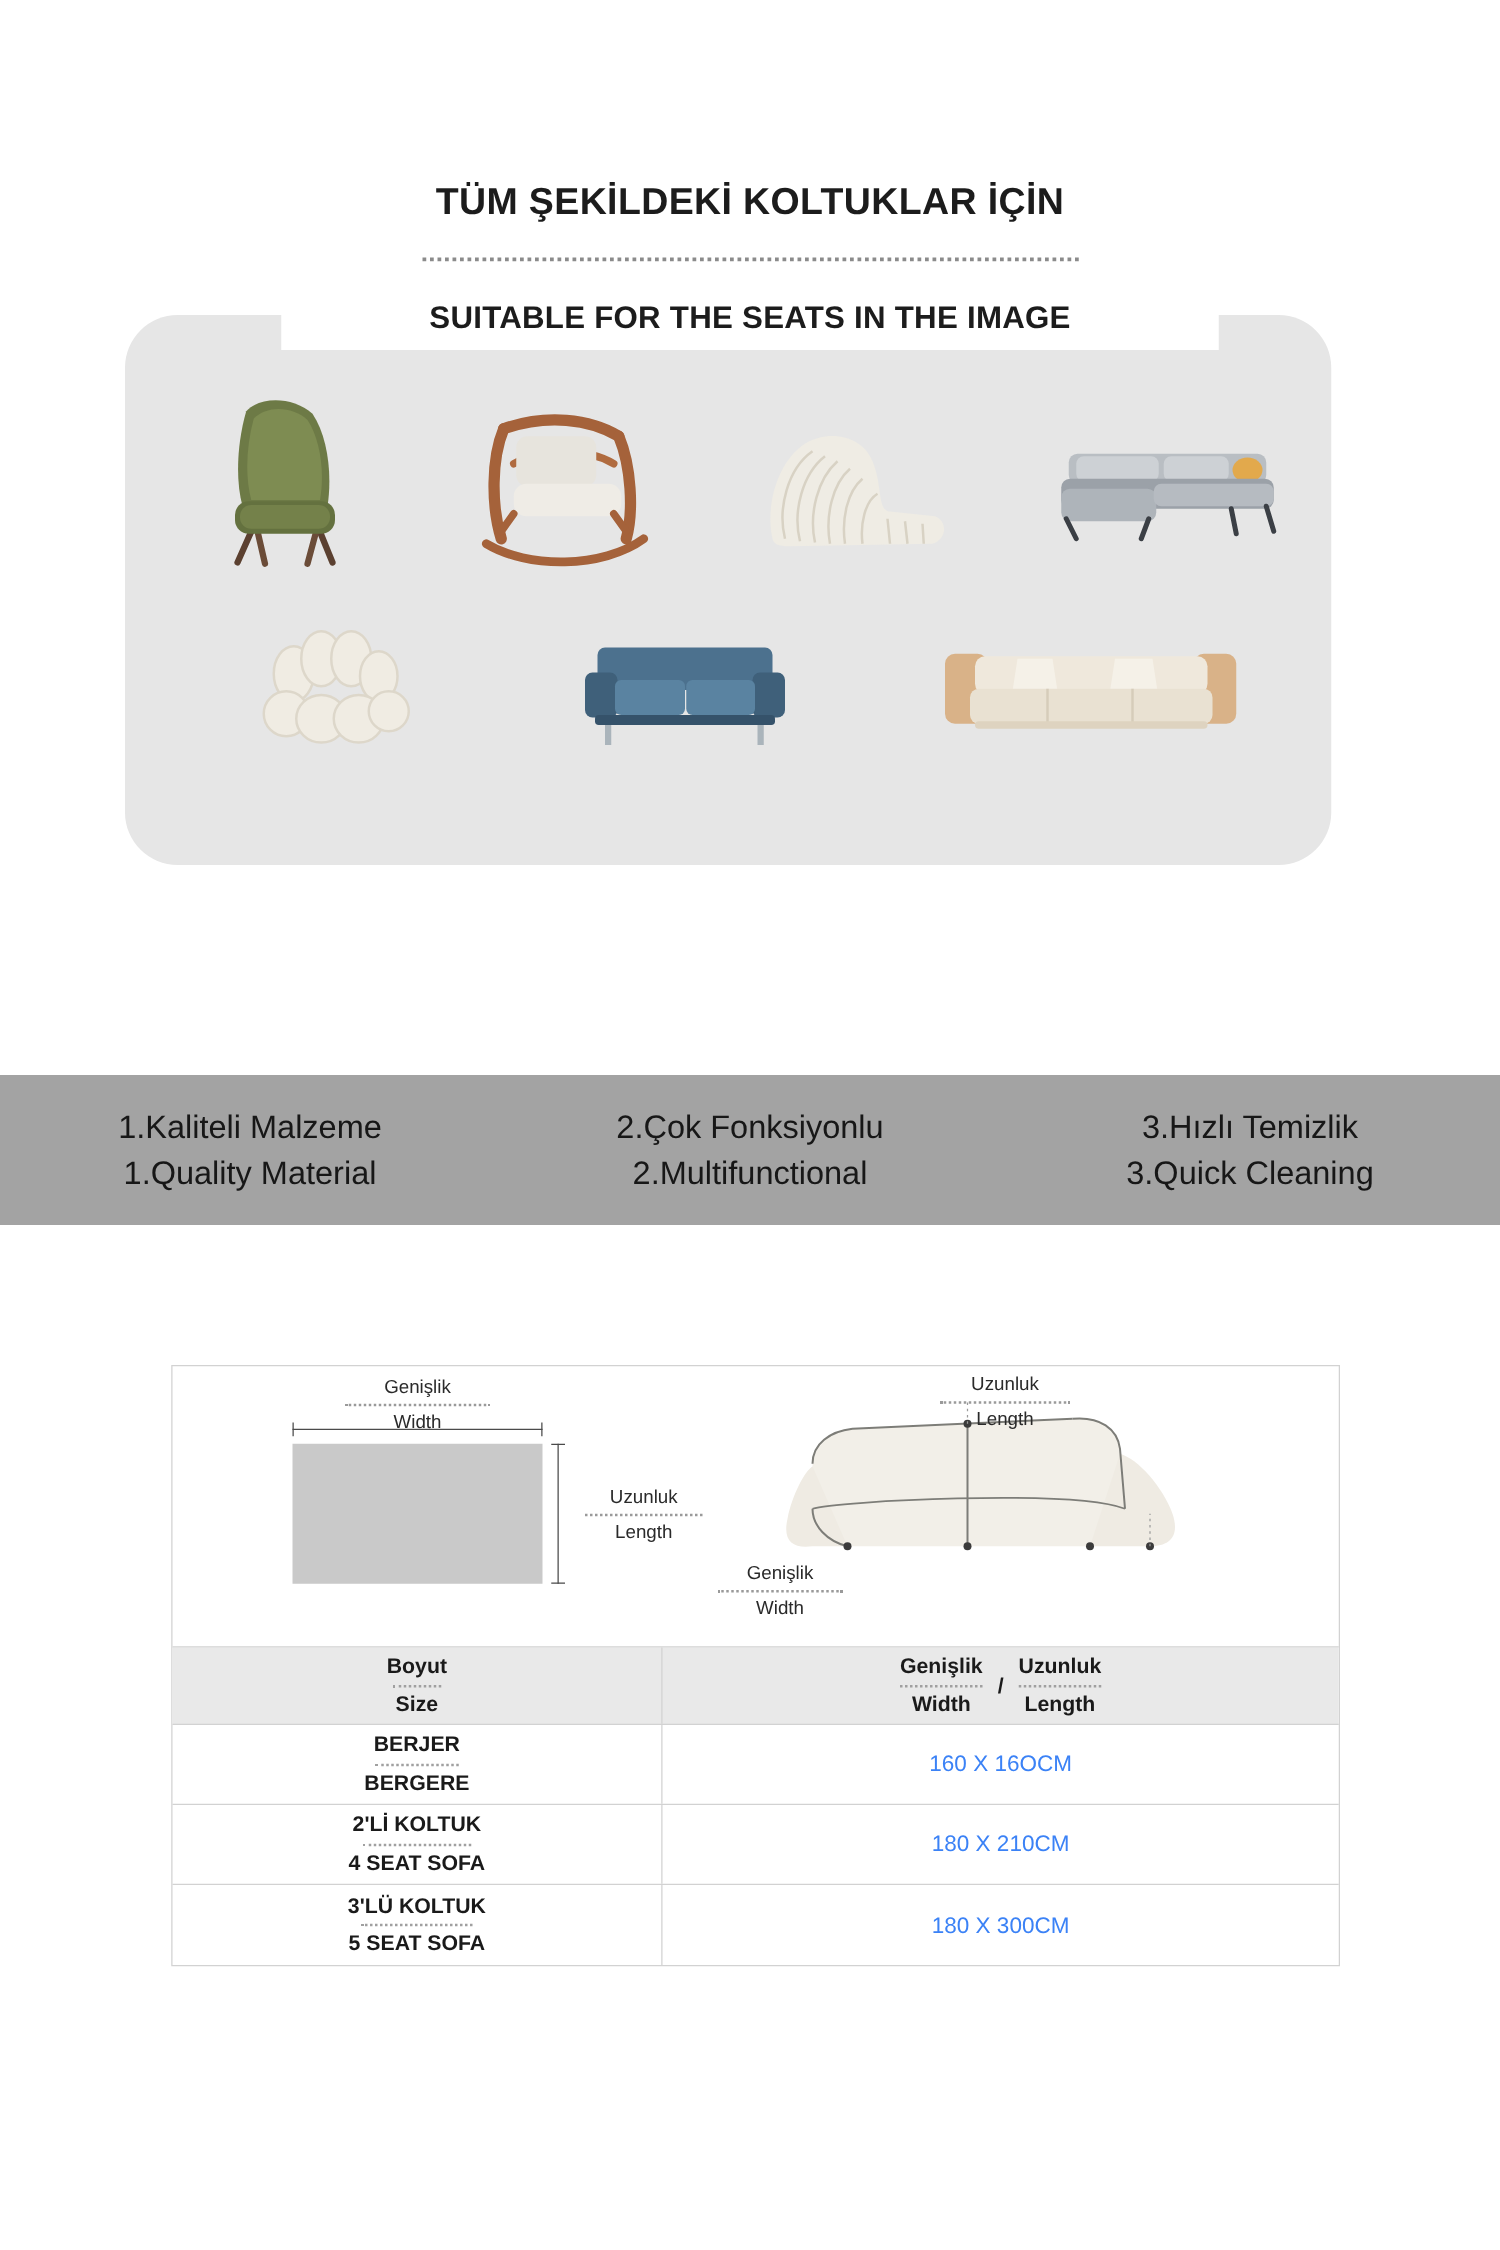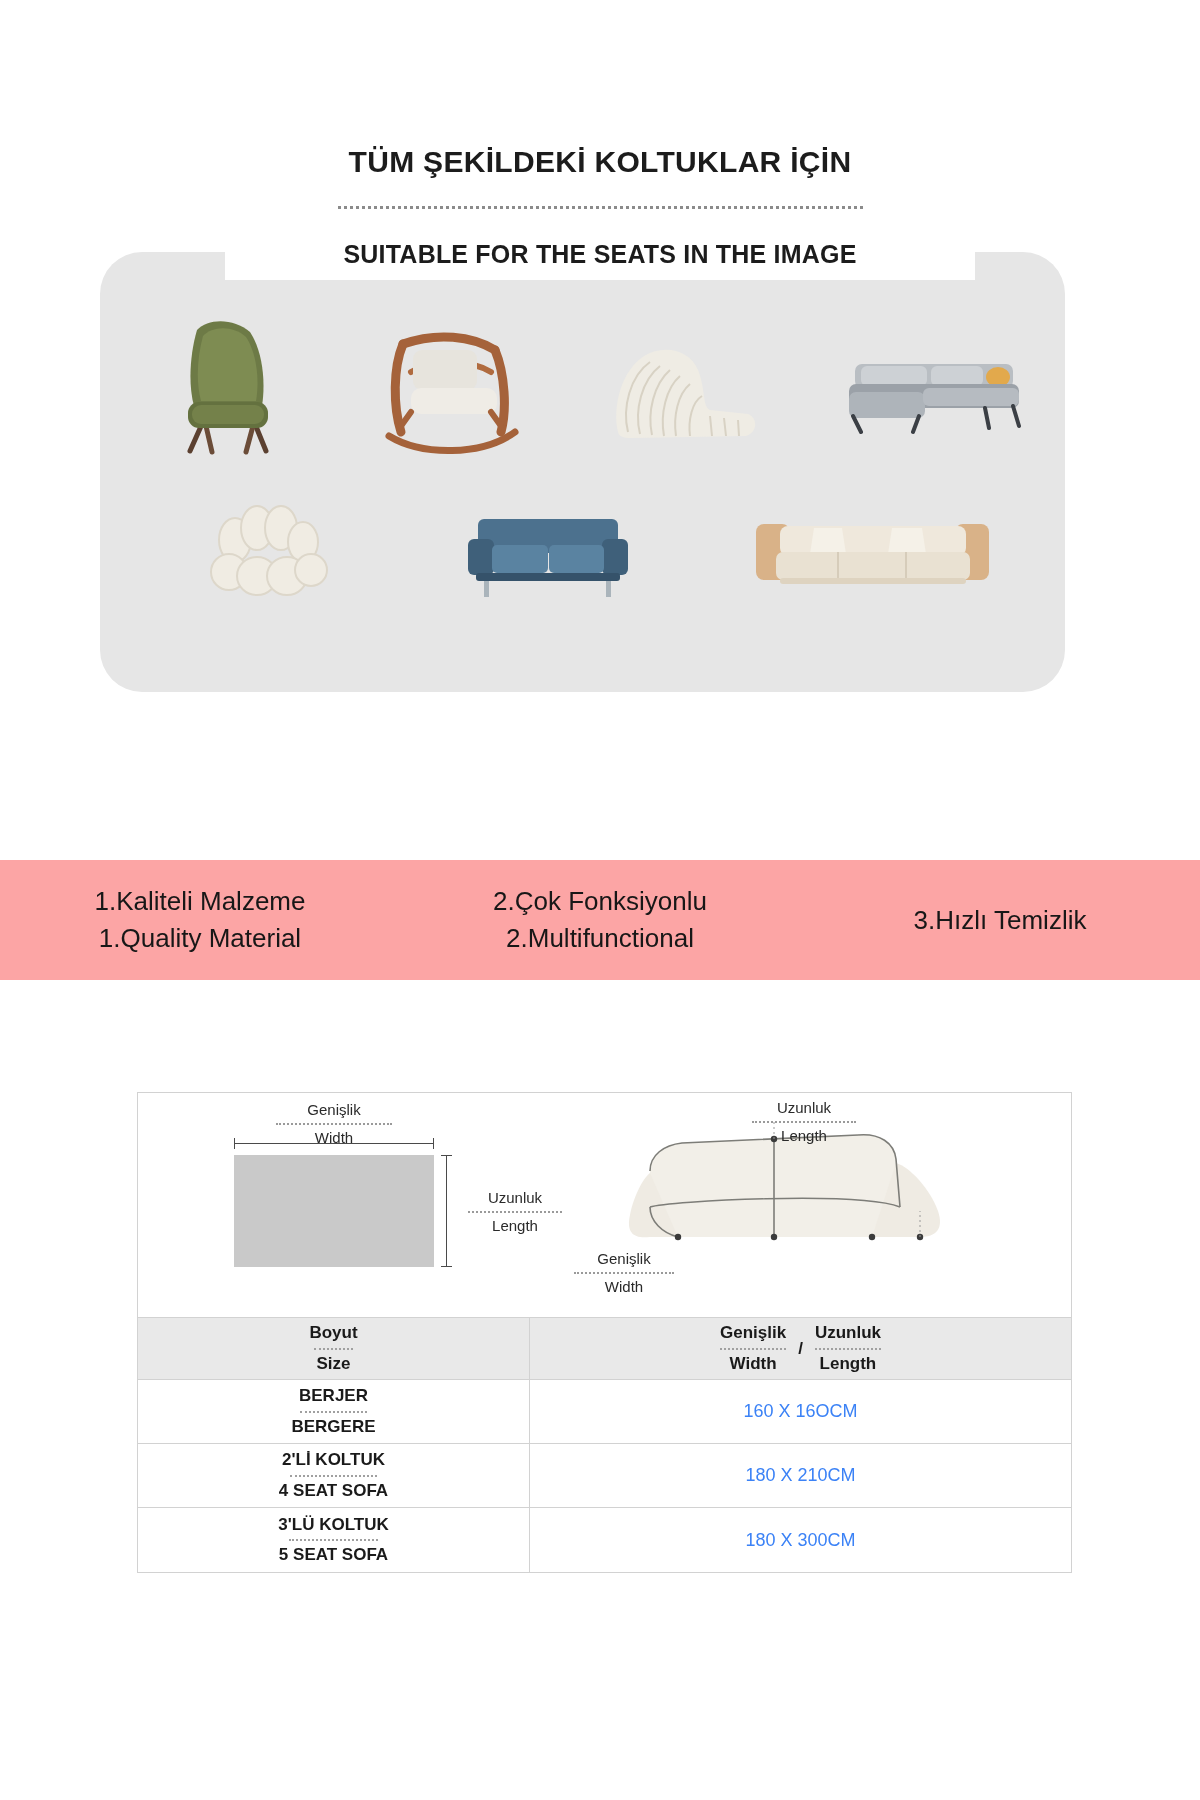--- a/index.html
+++ b/index.html
@@ -81,21 +81,21 @@
   .seat-row-2 { left: 195px; top: 490px; width: 800px; height: 120px; justify-content: space-between;}
   .seat { position: relative; }
 
   
   .features {
     position: absolute;
     left: 0;
     top: 860px;
     width: 1200px;
     height: 120px;
-    background: #fca5a5;
+    background: #a3a3a3;
     display: flex;
     align-items: center;
   }
   .feature-col {
     flex: 1;
     text-align: center;
     line-height: 1.42;
   }
   .feature-col .tr, .feature-col .en {
     font-size: 26px;
@@ -346,20 +346,21 @@
     <div class="feature-col">
       <div class="tr">1.Kaliteli Malzeme</div>
       <div class="en">1.Quality Material</div>
     </div>
     <div class="feature-col">
       <div class="tr">2.Çok Fonksiyonlu</div>
       <div class="en">2.Multifunctional</div>
     </div>
     <div class="feature-col">
       <div class="tr">3.Hızlı Temizlik</div>
+      <div class="en">3.Quick Cleaning</div>
     </div>
   </div>
 
   <div class="size-block">
 
     <div class="diagram">
 
       <div class="lbl" style="left:128px; top:6px; width:136px;">
         <div>Genişlik</div>
         <div class="dotline"></div>

